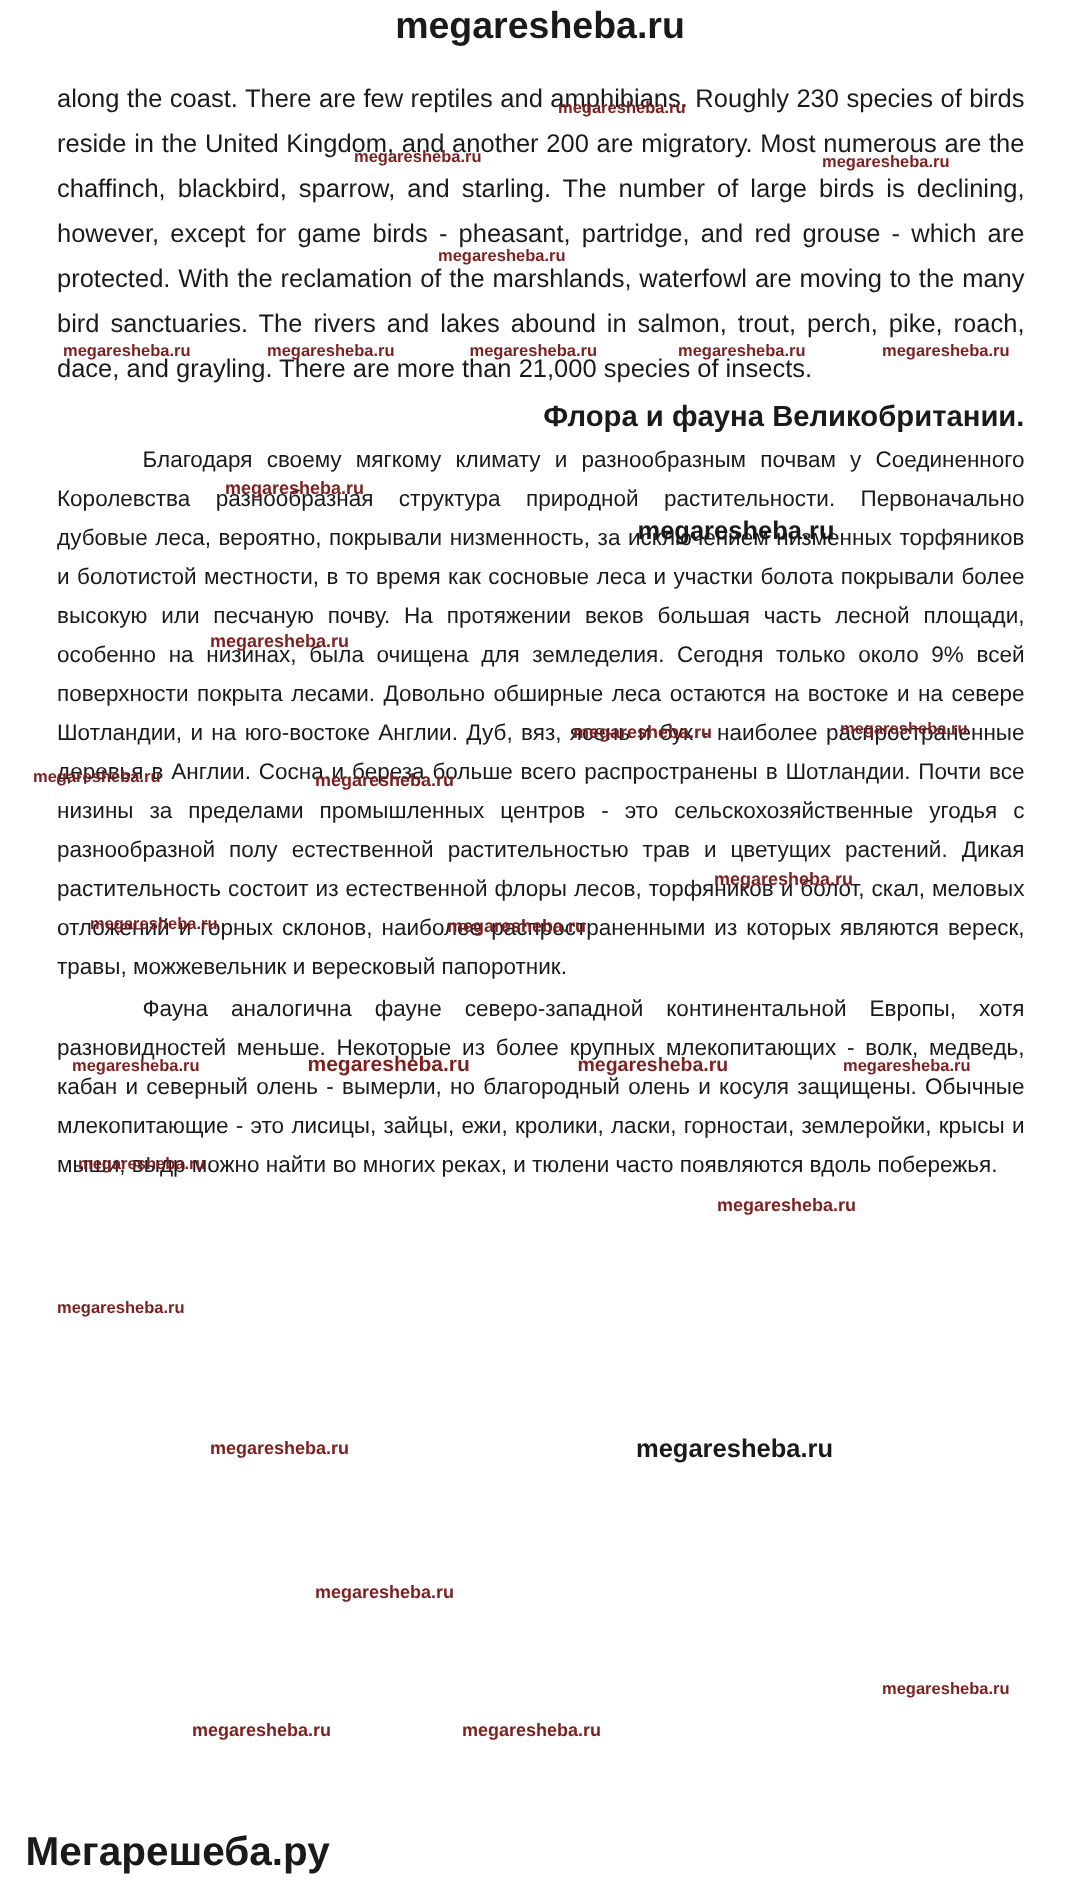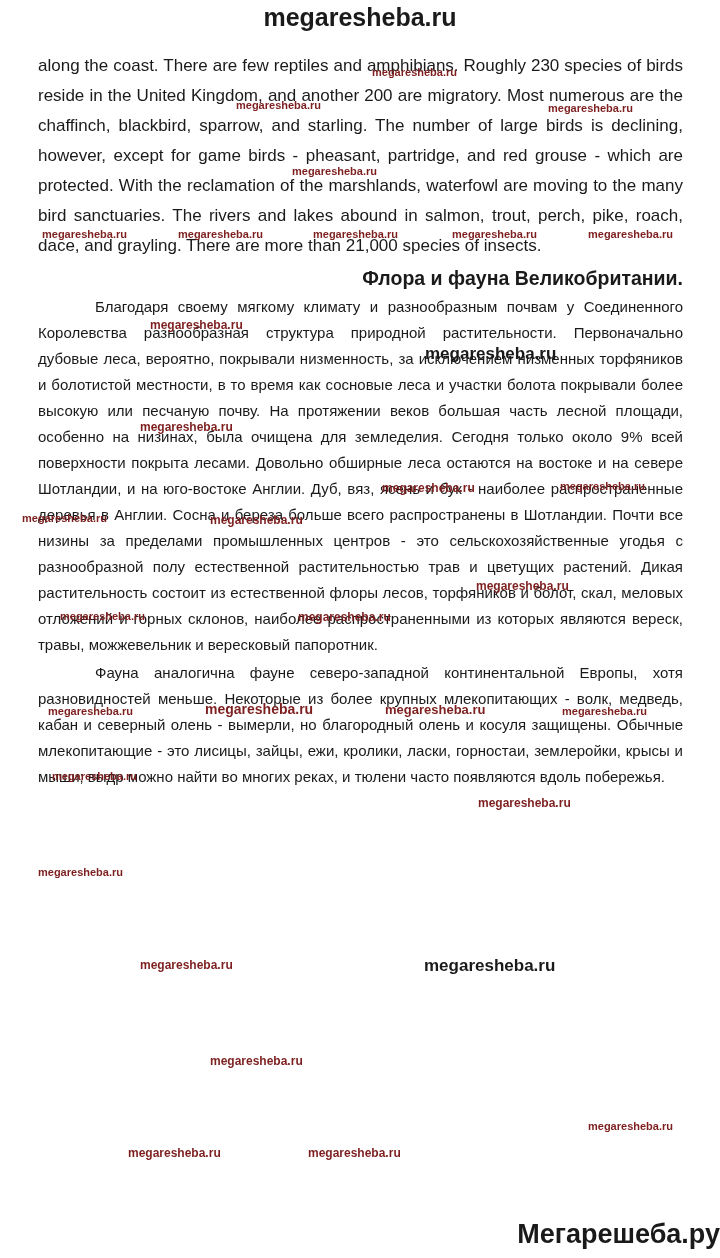--- a/index.html
+++ b/index.html
@@ -43,25 +43,26 @@
   }
   .ru {
     text-indent: 57px;
     font-size: 15px;
     line-height: 26px;
   }
   .ru.gap { margin-top: 2px; }
   .brand-bottom {
     position: absolute;
     left: 0; right: 0; bottom: 8px;
-    text-align: right;
+    text-align: left;
     font-weight: bold;
     font-size: 27px;
     line-height: 32px;
     color: var(--ink, #1a1a1a);
+    padding-left: 17px;
   }
   .watermark-layer {
     position: absolute;
     inset: 0;
     pointer-events: none;
     z-index: 5;
   }
   .wm {
     position: absolute;
     font-weight: bold;

